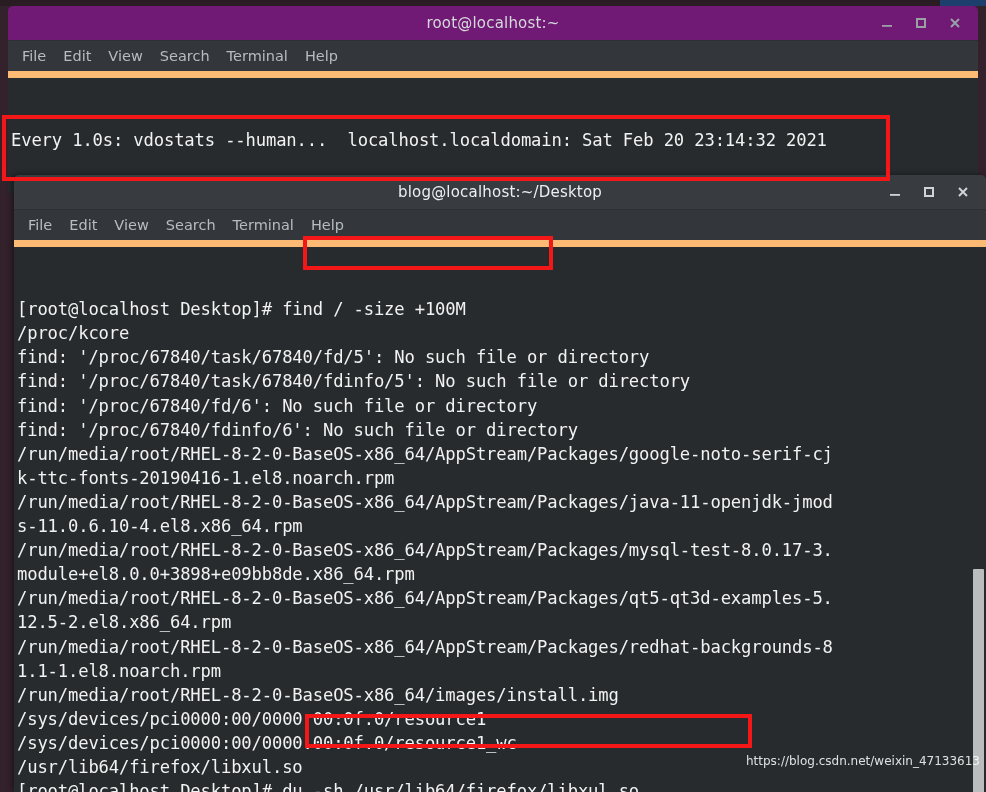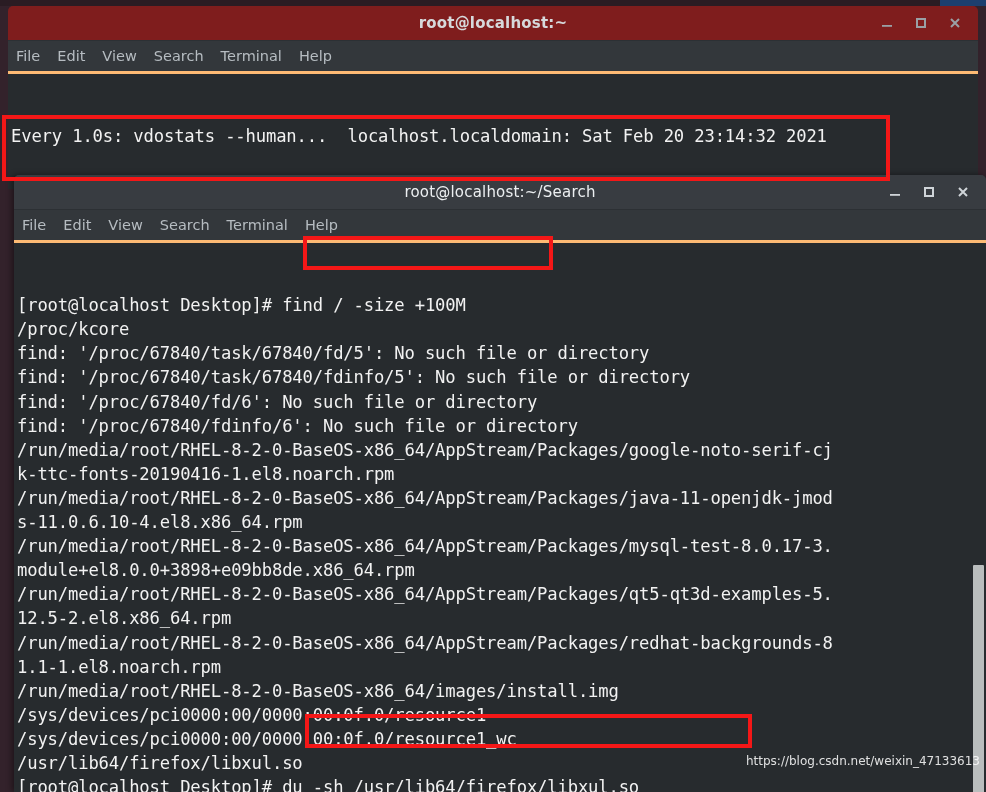--- a/index.html
+++ b/index.html
@@ -44,21 +44,21 @@
   .titlebar {
     height: 34px;
     background: #383c41;
     border-bottom: 1px solid #2c3034;
     display: flex;
     align-items: center;
     position: relative;
     border-top-left-radius: 5px;
     border-top-right-radius: 5px;
   }
-  .titlebar.inactive { background: #7f1d1d; font-weight: bold; }
+  .titlebar.inactive { background: #701a75; }
   .title-text {
     flex: 1;
     text-align: center;
     font-family: "DejaVu Sans", sans-serif;
     font-size: 15px;
     letter-spacing: .2px;
   }
   .title-text.active   { color: #eceff1; }
   .title-text.inactive { color: #d6d9db; }
 
@@ -78,23 +78,23 @@
     justify-content: center;
     cursor: default;
   }
   .win-btn svg { display: block; }
 
   .menubar {
     height: 30px;
     background: #33373b;
     display: flex;
     align-items: center;
-    padding-left: 8px;
+    padding-left: 14px;
     gap: 17px;
-    border-bottom: 3px solid #fdba74;
+    border-bottom: 7px solid #fdba74;
   }
   .menu-item {
     font-family: "DejaVu Sans", sans-serif;
     font-size: 14.5px;
     color: #b6bcc1;
     cursor: default;
   }
 
   .termbody {
     background: #272b2e;
@@ -225,21 +225,21 @@
   <div class="termbody">
     <span class="term-line">Every 1.0s: vdostats --human...  localhost.localdomain: Sat Feb 20 23:14:32 2021</span>
     
     
     
   </div>
 </div>
 
 <div class="window" id="win-find">
   <div class="titlebar">
-    <div class="title-text active">root@localhost:~/Search</div>
+    <div class="title-text active">blog@localhost:~/Desktop</div>
     <div class="win-buttons">
       <div class="win-btn">
         <svg width="14" height="14" viewBox="0 0 14 14">
             <rect x="2" y="9" width="10" height="1.8" fill="#cfd4d8"></rect>
           </svg>
       </div>
       <div class="win-btn">
         <svg width="14" height="14" viewBox="0 0 14 14">
             <rect x="3" y="3" width="8" height="8" fill="none" stroke="#cfd4d8" stroke-width="2"></rect>
           </svg>

